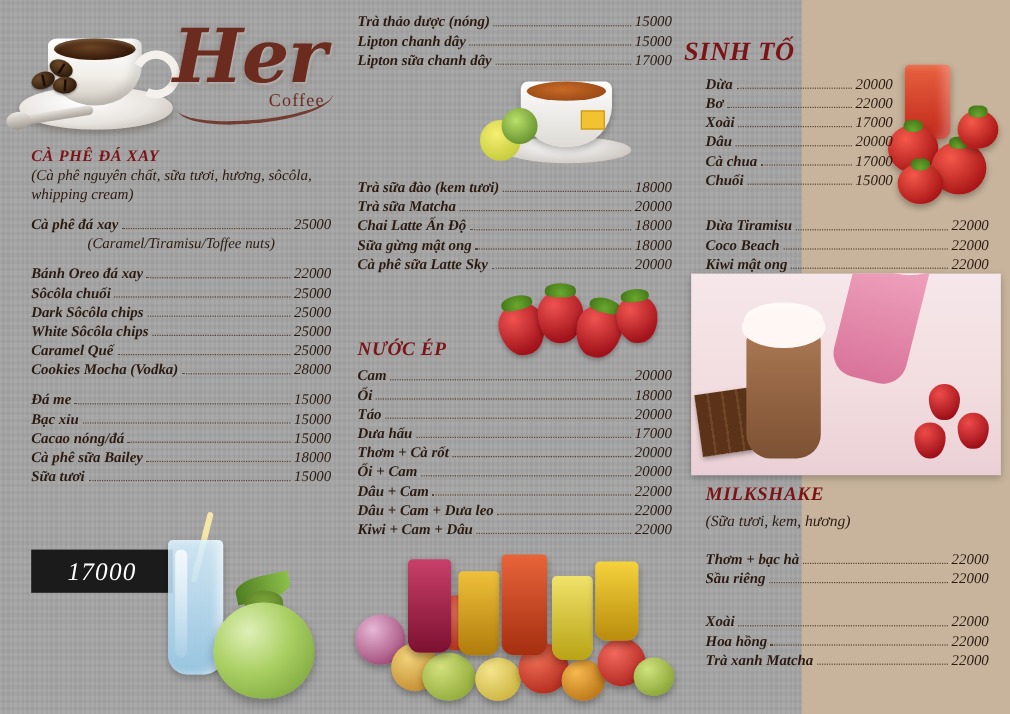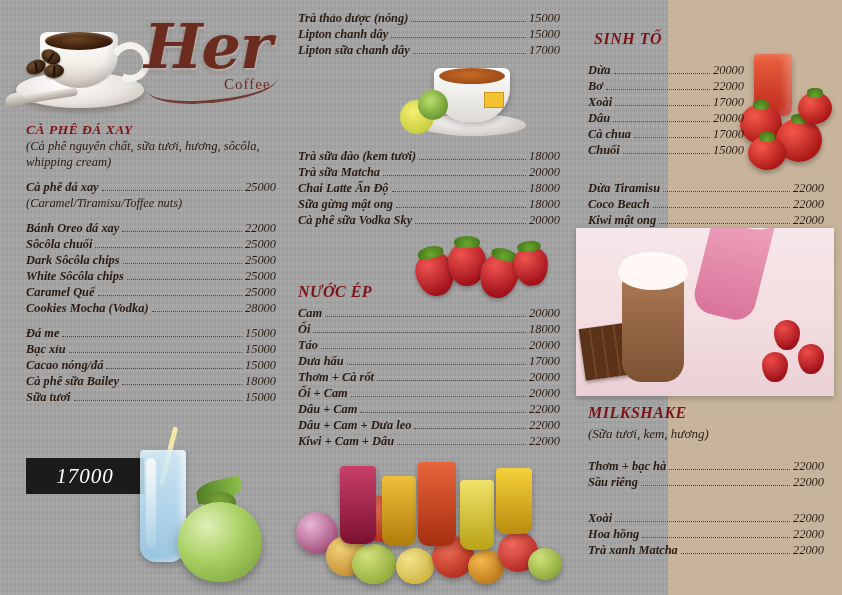--- a/index.html
+++ b/index.html
@@ -56,20 +56,21 @@
     margin: 0 3px 3px 3px;
     min-width: 6px;
     height: 1px;
   }
   .line .pr { flex: 0 0 auto; font-style: italic; }
   .plain {
     font-style: italic;
     font-size: 12.4px;
     color: #2b1a10;
     line-height: 16px;
+    text-align: center;
   }
   .gap { height: 9px; }
 
   .section-title {
     font-style: italic;
     font-weight: bold;
     color: #7a1416;
     letter-spacing: .5px;
   }
 
@@ -399,21 +400,21 @@
   
   .fruit-pile { position: absolute; left: 4px; top: 452px; width: 280px; height: 143px; }
   .fr { position: absolute; border-radius: 50%; box-shadow: 0 3px 6px rgba(0,0,0,.3); }
   .jglass {
     position: absolute;
     border-radius: 4px 4px 10px 10px;
     box-shadow: 0 3px 6px rgba(0,0,0,.3);
   }
 
   
-  .sinhto-title { position: absolute; left: 28px; top: 30px; font-size: 16px; }
+  .sinhto-title { position: absolute; left: 4px; top: 30px; font-size: 22px; }
   .c3-list1 { position: absolute; left: 22px; top: 62px; width: 156px; }
   .c3-list2 { position: absolute; left: 22px; top: 180px; width: 236px; }
   .milkshake-title { position: absolute; left: 22px; top: 404px; font-size: 16px; }
   .milkshake-sub { position: absolute; left: 22px; top: 426px; font-size: 13px; font-style: italic; color: #2b1a10; }
   .c3-list3 { position: absolute; left: 22px; top: 458px; width: 236px; }
   .c3-list4 { position: absolute; left: 22px; top: 510px; width: 236px; }
 
   
   .tomato-art { position: absolute; left: 172px; top: 52px; width: 104px; height: 120px; }
   .tomato {
@@ -663,21 +664,21 @@
         <span class="nm">Chai Latte Ấn Độ</span>
         <span class="dots"></span>
         <span class="pr">18000</span>
       </div>
       <div class="line">
         <span class="nm">Sữa gừng mật ong</span>
         <span class="dots"></span>
         <span class="pr">18000</span>
       </div>
       <div class="line">
-        <span class="nm">Cà phê sữa Vodka Sky</span>
+        <span class="nm">Cà phê sữa Latte Sky</span>
         <span class="dots"></span>
         <span class="pr">20000</span>
       </div>
     </div>
 
     <div class="straw-art">
       <div class="berry s1"></div>
       <div class="berry s2"></div>
       <div class="berry s3"></div>
       <div class="berry s4"></div>

